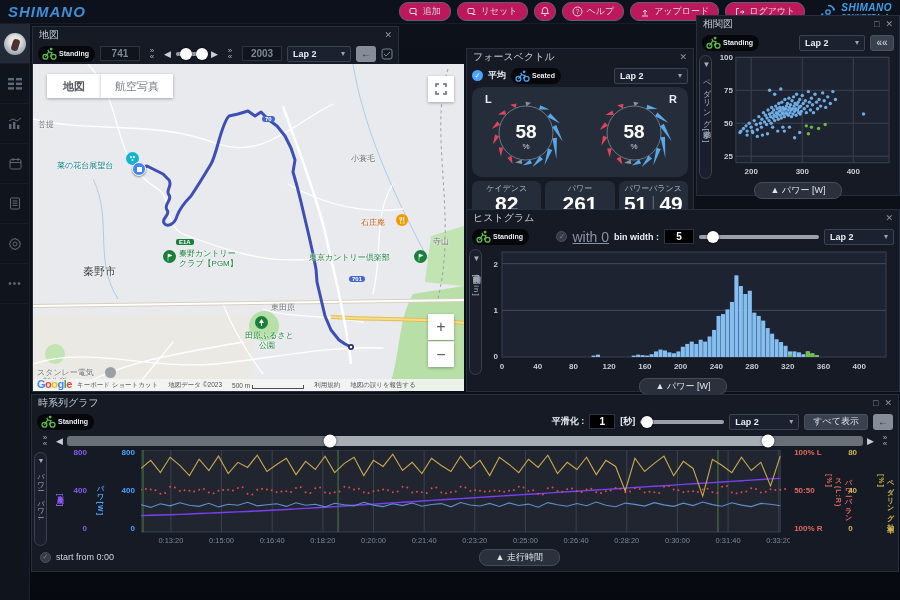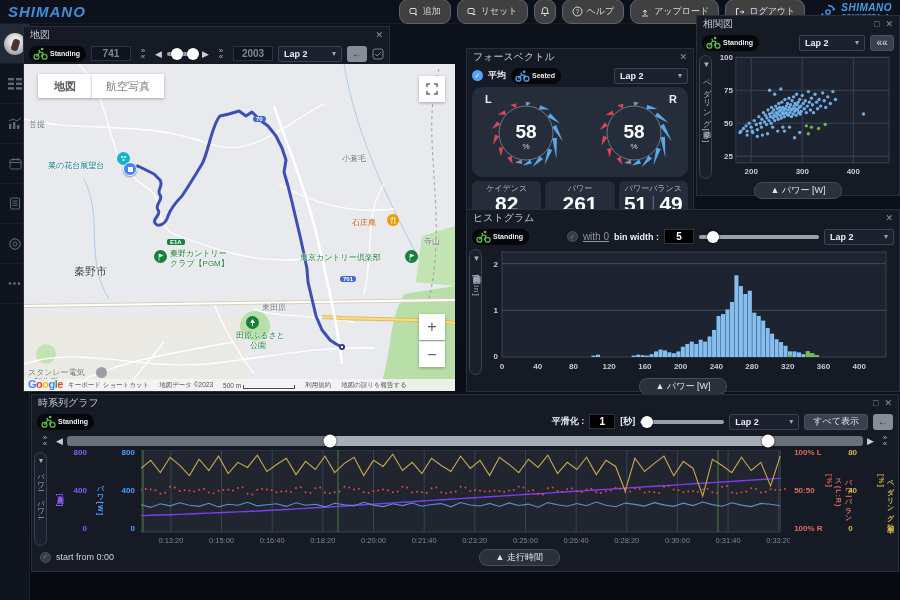--- a/index.html
+++ b/index.html
@@ -5,22 +5,22 @@
   * { margin:0; padding:0; box-sizing:border-box; }
   html,body { width:900px; height:600px; overflow:hidden; background:#0a0e16;
     font-family:"Liberation Sans","DejaVu Sans",sans-serif; }
   #stage { position:relative; width:900px; height:600px; background:linear-gradient(180deg,#0d1119 0%,#0a0e16 70%,#060910 100%); }
 
   
   #topbar { position:absolute; left:0; top:0; width:900px; height:24px; background:#0c111b;
     display:flex; align-items:center; padding:0 8px; gap:6px; border-bottom:1px solid #161c28; }
   .logo { color:#3f8fd8; font-weight:bold; font-style:italic; font-size:15px; letter-spacing:1px; }
   .tb-spacer { flex:1; }
-  .tbtn { display:flex; align-items:center; gap:4px; height:25px; padding:0 9px; border:1px solid #5a6375;
-    border-radius:9px; color:#d7dce4; font-size:9px; background:#404040; white-space:nowrap; }
+  .tbtn { display:flex; align-items:center; gap:4px; height:19px; padding:0 9px; border:1px solid #5a6375;
+    border-radius:9px; color:#d7dce4; font-size:9px; background:#be185d; white-space:nowrap; }
   .tbtn svg { display:block; }
   .brand { display:flex; align-items:center; gap:4px; margin-left:8px; }
   .brand-txt { line-height:1; }
   .brand-l1 { color:#3f9fe8; font-size:10px; font-weight:bold; font-style:italic; letter-spacing:.5px; }
   .brand-l2 { color:#3f9fe8; font-size:7px; font-weight:bold; }
   .brand-l2 b { color:#7fd0ff; }
 
   
   #sidebar { position:absolute; left:0; top:24px; width:30px; height:576px; background:#10141d; border-right:1px solid #1a2030; }
   .sbi { width:30px; height:40px; display:flex; align-items:center; justify-content:center; color:#5d6878; border-bottom:1px solid #171d2a; }
@@ -48,34 +48,34 @@
     height:16px; padding:0 5px; color:#e8edf3; font-size:9px; font-weight:bold; border-radius:2px; }
   .lapsel i { font-style:normal; color:#9aa3b2; font-size:8px; }
   .sqbtn { height:16px; border-radius:3px; display:flex; align-items:center; justify-content:center; font-size:10px; }
   .backbtn { width:20px; background:#868d99; color:#1c212c; font-weight:bold; }
   .greybtn { background:#39404e; color:#dfe4ea; border:1px solid #4a5262; }
   .ckc { width:11px; height:11px; border-radius:50%; display:flex; align-items:center; justify-content:center;
     font-size:7px; flex:0 0 auto; }
   .ckc.on { background:#4da3ff; color:#fff; }
   .ckc.off { background:#343b49; color:#79828f; border:1px solid #4a5260; }
   .lbl-w { color:#e8edf3; font-size:9px; font-weight:bold; white-space:nowrap; }
-  .lbl-g { color:#8a93a2; font-size:10px; white-space:nowrap;text-decoration:underline; }
+  .lbl-g { color:#8a93a2; font-size:14px; white-space:nowrap;text-decoration:underline; }
 
   .hslider { position:relative; height:4px; background:#9aa1ab; border-radius:2px; }
   .hslider .hd { position:absolute; top:50%; width:12px; height:12px; border-radius:50%; background:#fff; transform:translate(-50%,-50%); box-shadow:0 0 2px #000; }
   .tri { color:#c9cfd8; font-size:9px; }
 
   .vtab { flex:0 0 13px; align-self:stretch; margin:2px 0; border:1px solid #3a4150; border-radius:7px; background:#1a1f2b;
     color:#a7afbc; font-size:8px; writing-mode:vertical-rl; display:flex; align-items:center; justify-content:flex-start;
     padding:4px 0; letter-spacing:1px; }
   .xpill { background:#2a303c; border:1px solid #454c5a; border-radius:8px; font-size:9px; color:#dfe4ea; padding:1px 16px; white-space:nowrap; }
   .pill-row { display:flex; justify-content:center; padding:1px 0 2px; }
 
   
-  #map-panel { left:23px; top:26px; width:367px; height:366px; }
+  #map-panel { left:32px; top:26px; width:367px; height:366px; }
   #map-view { position:relative; width:431px; height:327px; background:#e8eaed; overflow:hidden; }
   .mlabel { position:absolute; font-size:8px; color:#6b7076; white-space:nowrap; text-shadow:0 0 2px #fff,0 0 2px #fff; }
   .mlabel.green { color:#188038; }
   .mlabel.teal { color:#0a7c87; }
   .mlabel.orange { color:#c5590d; }
   .mlabel.big { font-size:11px; color:#3c4043; }
   .rbadge { position:absolute; font-size:6px; color:#fff; font-weight:bold; padding:0px 3px; border-radius:2px; }
   .mbtn { position:absolute; background:#fff; color:#565a5f; display:flex; align-items:center; justify-content:center;
     box-shadow:0 1px 3px rgba(0,0,0,.3); }
   .mtype { top:10px; height:24px; font-size:11px; }

